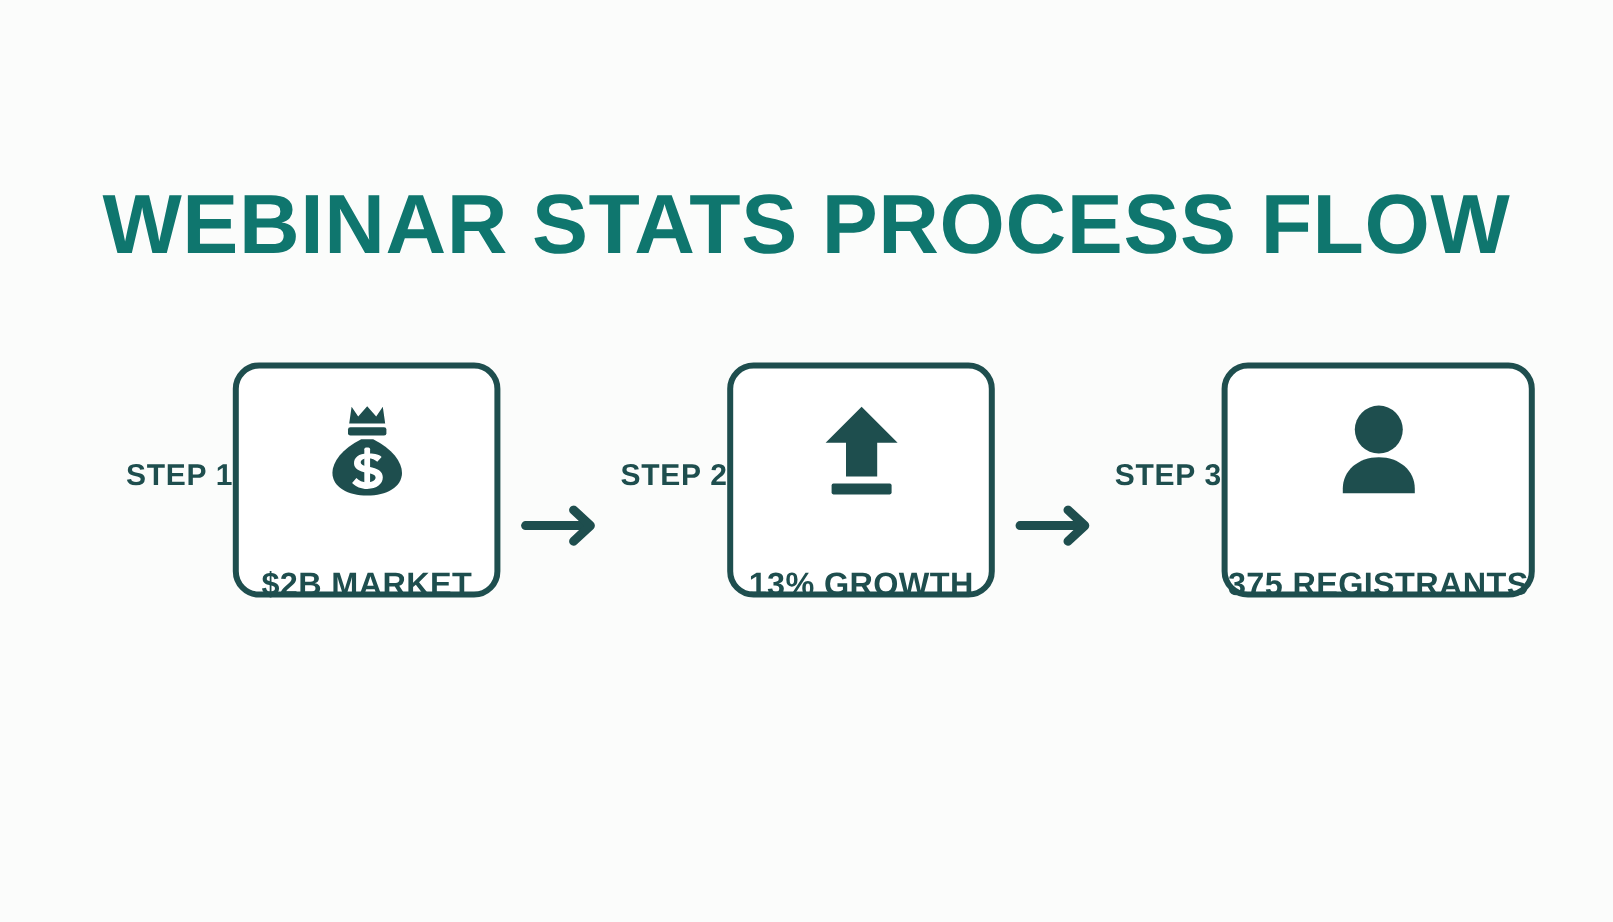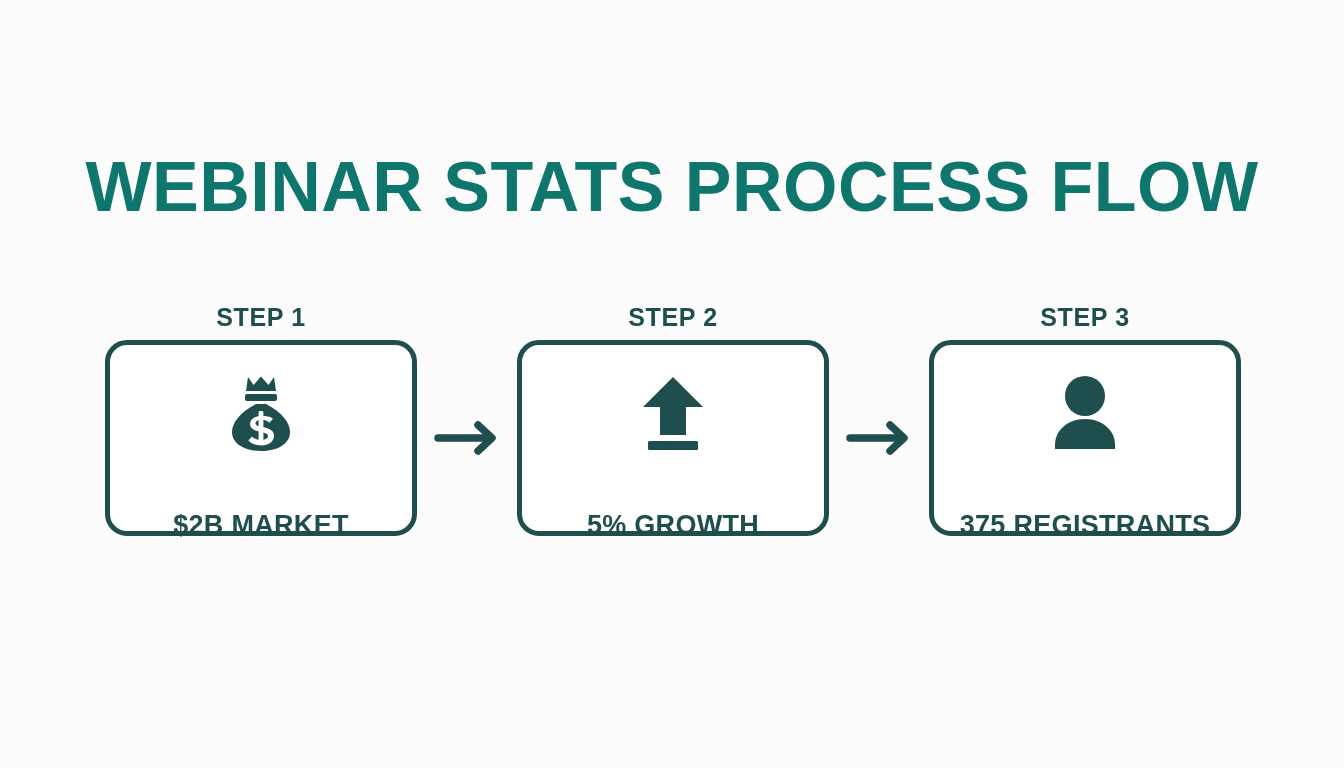--- a/index.html
+++ b/index.html
@@ -48,21 +48,21 @@
     height: 240px;
     display: flex;
     flex-direction: row;
     align-items: flex-start;
     justify-content: space-between;
   }
 
   .step {
     width: 312px;
     display: flex;
-    flex-direction: column;
+    flex-direction: row;
     align-items: center;
   }
 
   .step-label {
     font-size: 25px;
     font-weight: 700;
     line-height: 30px;
     letter-spacing: 0.6px;
     color: #1e4e4e;
     margin-bottom: 8px;
@@ -163,21 +163,21 @@
       <div class="step-label">STEP 2</div>
       <div class="card">
         <div class="card-icon">
           <svg width="72" height="80" viewBox="0 0 72 80" fill="#1e4e4e" aria-hidden="true">
 
             <path d="M36 4 L66 34 L49 34 L49 62 L23 62 L23 34 L6 34 Z"></path>
 
             <rect x="11" y="68" width="50" height="9" rx="1.5"></rect>
           </svg>
         </div>
-        <div class="card-text">5% GROWTH</div>
+        <div class="card-text">13% GROWTH</div>
       </div>
     </div>
 
     <div class="connector">
       <svg width="66" height="34" viewBox="0 0 66 34" aria-hidden="true">
         <line x1="4" y1="17" x2="50" y2="17" stroke="#1e4e4e" stroke-width="7.5" stroke-linecap="round"></line>
         <polyline points="44,4 58,17 44,30" fill="none" stroke="#1e4e4e" stroke-width="7.5" stroke-linecap="round" stroke-linejoin="round"></polyline>
       </svg>
     </div>
 

